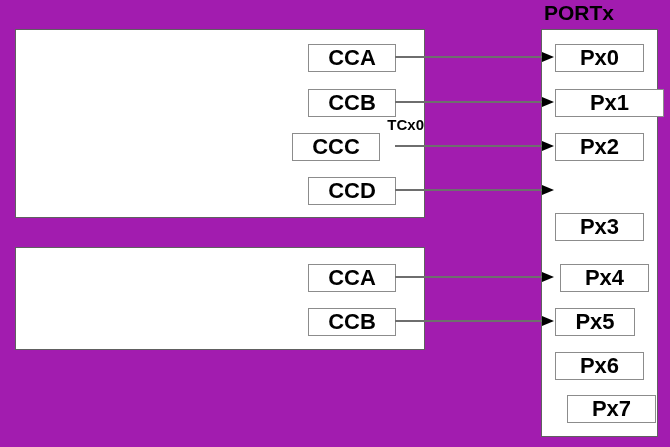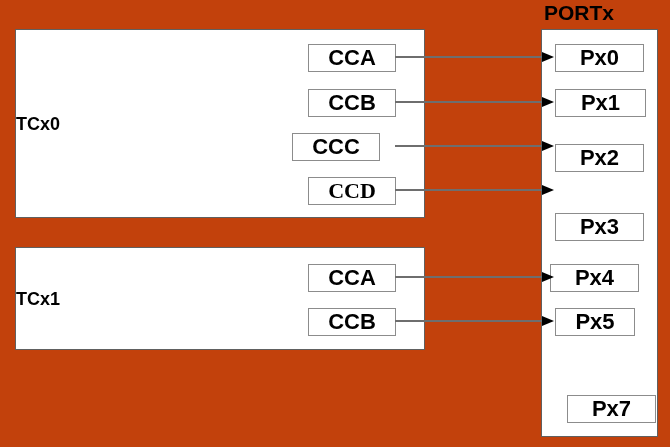--- a/index.html
+++ b/index.html
@@ -5,21 +5,21 @@
   html, body {
     margin: 0;
     padding: 0;
     background: #ffffff;
     font-family: "Liberation Sans", sans-serif;
   }
   #canvas {
     position: relative;
     width: 670px;
     height: 447px;
-    background: #c2410c;
+    background: #a21caf;
     overflow: hidden;
   }
   .outer-box {
     position: absolute;
     box-sizing: border-box;
     border: 1.5px solid #606060;
     background: #ffffff;
   }
   .small-box {
     position: absolute;
@@ -34,22 +34,22 @@
     font-size: 22px;
     font-weight: bold;
     color: #000000;
   }
   .tc-label {
     position: absolute;
     left: 0;
     right: 0;
     top: 50%;
     transform: translateY(-50%);
-    text-align: left;
-    font-size: 18px;
+    text-align: right;
+    font-size: 15px;
     font-weight: bold;
     color: #000000;
   }
   .port-title {
     position: absolute;
     left: 544px;
     top: 1px;
     font-size: 21px;
     font-weight: bold;
     color: #000000;
@@ -85,36 +85,36 @@
 
 <div id="canvas">
 
   <div class="port-title">PORTx</div>
 
   <div class="outer-box" style="left:15px; top:29px; width:410px; height:189px;">
     <div class="tc-label">TCx0</div>
     <div class="small-box" style="left:292px; top:14px;">CCA</div>
     <div class="small-box" style="left:292px; top:59px;">CCB</div>
     <div class="small-box" style="left:276px; top:103px;">CCC</div>
-    <div class="small-box" style="left:292px; top:147px;font-family:Liberation Serif, serif;">CCD</div>
+    <div class="small-box" style="left:292px; top:147px;">CCD</div>
   </div>
 
   <div class="outer-box" style="left:15px; top:247px; width:410px; height:103px;">
-    <div class="tc-label">TCx1</div>
     <div class="small-box" style="left:292px; top:16px;">CCA</div>
     <div class="small-box" style="left:292px; top:60px;">CCB</div>
   </div>
 
   <div class="outer-box" style="left:541px; top:29px; width:117px; height:408px;padding-left:8px;">
     <div class="small-box" style="left:13px; top:14px; width:89px;">Px0</div>
-    <div class="small-box" style="left:13px; top:59px; width:91px;">Px1</div>
-    <div class="small-box" style="left:13px; top:103px; width:89px;margin-top:11px;">Px2</div>
+    <div class="small-box" style="left:13px; top:59px; width:109px;">Px1</div>
+    <div class="small-box" style="left:13px; top:103px; width:89px;">Px2</div>
     <div class="small-box" style="left:13px; top:147px; width:89px;margin-top:36px;">Px3</div>
-    <div class="small-box" style="left:8px; top:234px; width:89px;">Px4</div>
+    <div class="small-box" style="left:18px; top:234px; width:89px;">Px4</div>
     <div class="small-box" style="left:13px; top:278px; width:80px;">Px5</div>
+    <div class="small-box" style="left:13px; top:322px; width:89px;">Px6</div>
     <div class="small-box" style="left:25px; top:365px; width:89px;">Px7</div>
   </div>
 
   <div class="connector" style="top:52px;">
     <div class="line"></div>
     <div class="head"></div>
   </div>
   <div class="connector" style="top:97px;">
     <div class="line"></div>
     <div class="head"></div>

